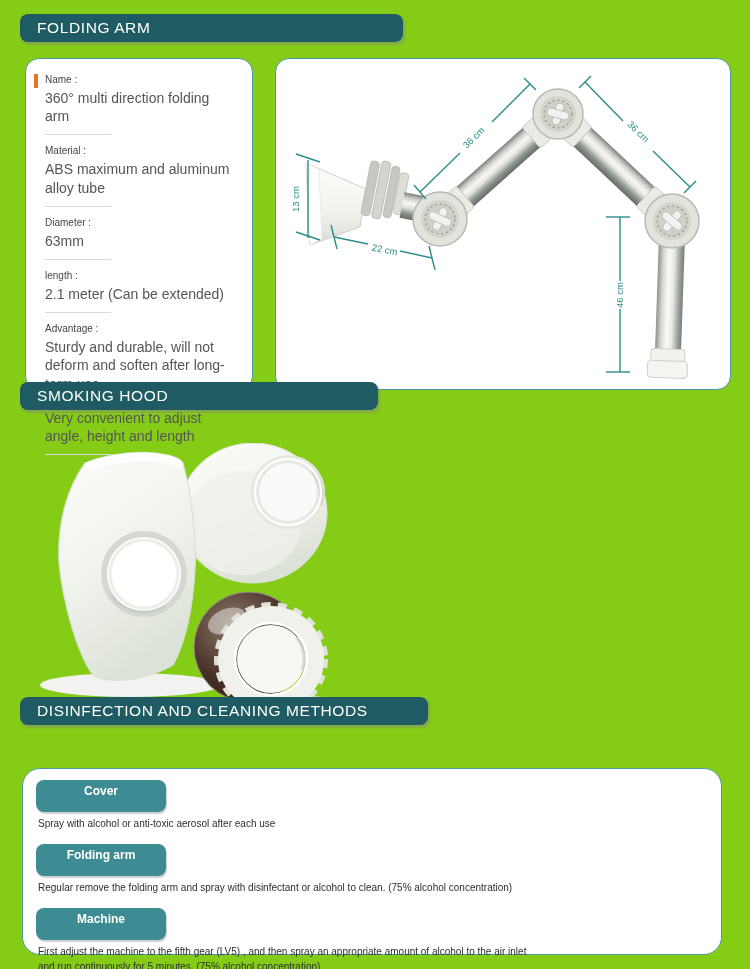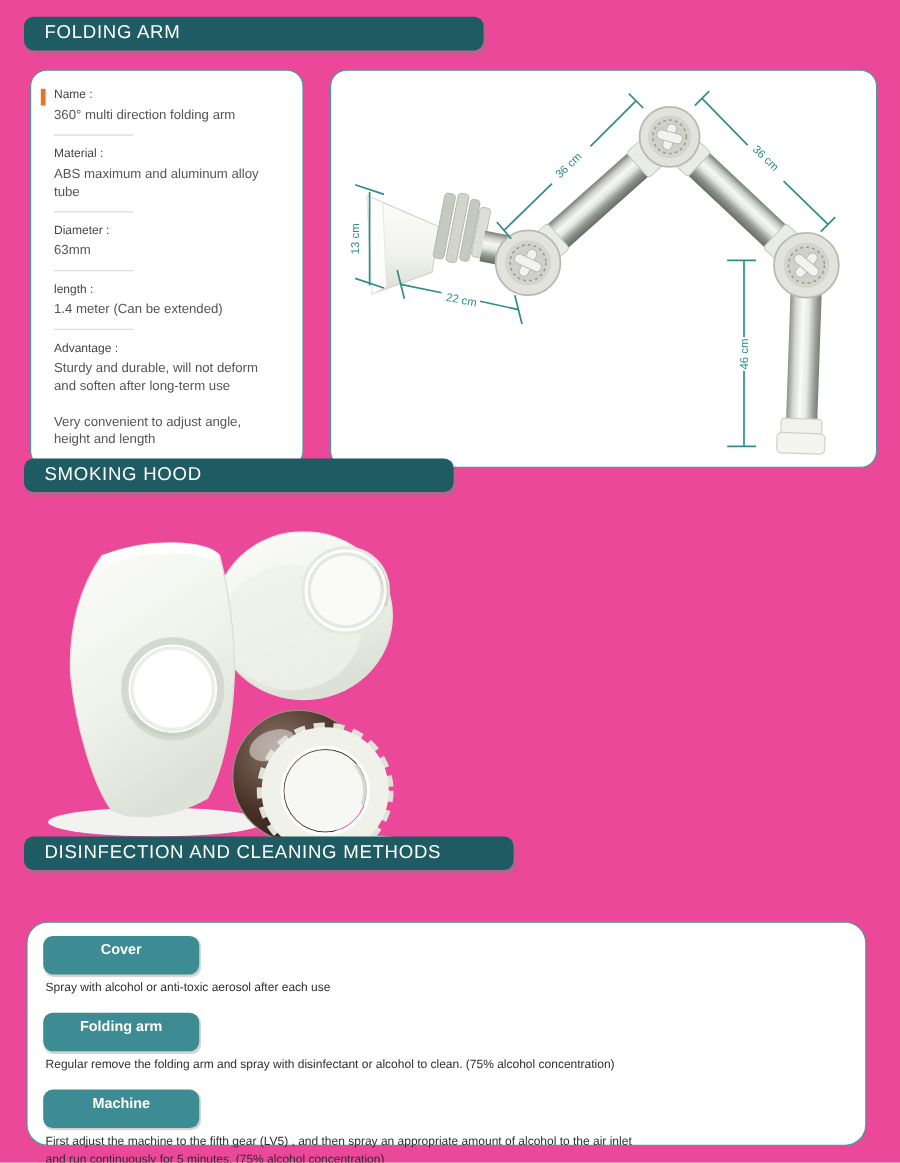--- a/index.html
+++ b/index.html
@@ -1,36 +1,36 @@
 <!DOCTYPE html>
 <html><head>
 <meta charset="utf-8">
 <style>
   html,body{margin:0;padding:0;background:#ffffff;}
-  .page{position:relative;width:750px;height:969px;background:#ec4899;overflow:hidden;
+  .page{position:relative;width:750px;height:969px;background:#84cc16;overflow:hidden;
         font-family:"Liberation Sans","DejaVu Sans",sans-serif;color:#4a4a4a;}
 
   
   .bar{position:absolute;height:28px;background:#1e5b63;border-radius:8px;
        box-shadow:1.5px 2.5px 2px rgba(130,130,130,.45);
        color:#fff;font-size:15.5px;letter-spacing:.6px;line-height:28px;padding-left:17px;box-sizing:border-box;}
   .bar1{left:20px;top:14px;width:383px;}
   .bar2{left:20px;top:382px;width:358px;}
   .bar3{left:20px;top:697px;width:408px;}
 
   
   .panel{position:absolute;border:1.5px solid #4e99a0;border-radius:14px;box-sizing:border-box;background:#fff;}
   .panel-specs{left:25px;top:58px;width:228px;height:332px;padding:15px 14px 0 19px;}
   .panel-diagram{left:275px;top:58px;width:456px;height:332px;}
   .panel-disinfect{left:22px;top:768px;width:700px;height:187px;border-radius:18px;padding:5px 14px 0 13px;}
 
   
   .spec-label{position:relative;font-size:10px;color:#454545;margin-bottom:4px;}
   .accent{position:absolute;left:-11px;top:0px;width:4px;height:14px;background:#e87428;}
-  .spec-value{font-size:11px;color:#555;line-height:1.3;max-width:185px;}
+  .spec-value{font-size:14px;color:#555;line-height:1.3;max-width:185px;}
   .spec-value + .spec-value{margin-top:16px;}
   .divider{width:66px;border-bottom:1px solid #dadada;margin:9px 0 10px 0;}
 
   
   .diagram-svg{position:absolute;left:0;top:0;}
   .hood-photo{position:absolute;left:25px;top:443px;width:370px;height:278px;}
 
   
   .d-btn{width:130px;height:32px;margin:6px 0 6px 0;background:#3d8b93;border-radius:8px;
          box-shadow:1px 1.5px 1px rgba(140,140,140,.4);
@@ -63,21 +63,21 @@
       <div class="spec-value">ABS maximum and aluminum alloy tube</div>
       <div class="divider"></div>
     </div>
     <div>
       <div class="spec-label">Diameter :</div>
       <div class="spec-value">63mm</div>
       <div class="divider"></div>
     </div>
     <div>
       <div class="spec-label">length :</div>
-      <div class="spec-value">1.4 meter (Can be extended)</div>
+      <div class="spec-value">2.1 meter (Can be extended)</div>
       <div class="divider"></div>
     </div>
     <div>
       <div class="spec-label">Advantage :</div>
       <div class="spec-value">Sturdy and durable, will not deform and soften after long-term use</div>
       <div class="spec-value">Very convenient to adjust angle, height and length</div>
       <div class="divider"></div>
     </div>
   </div>
 

